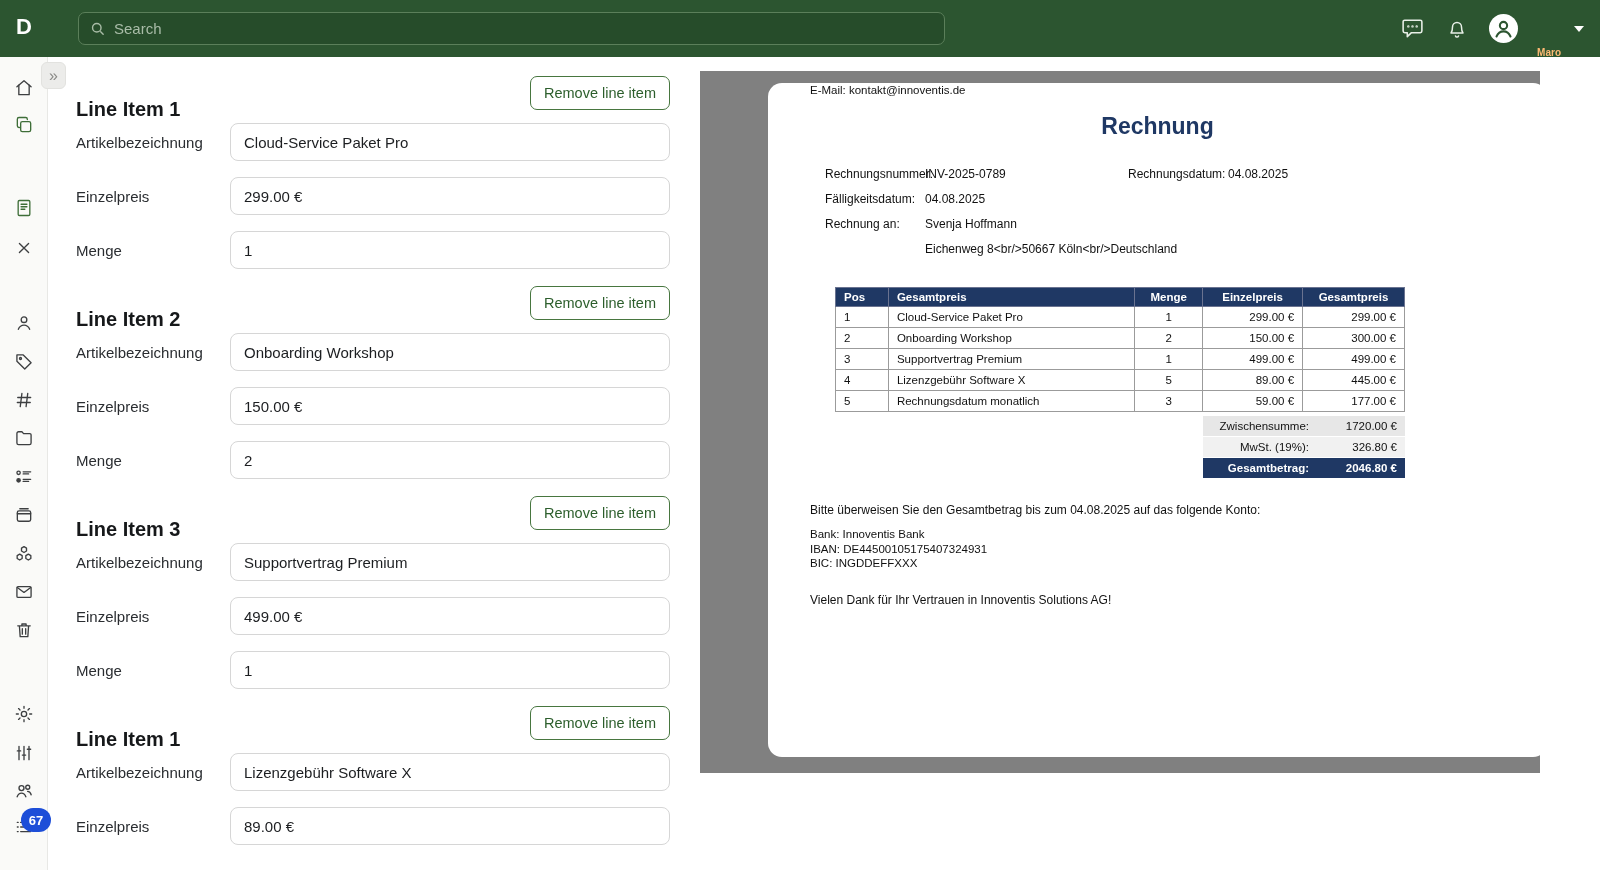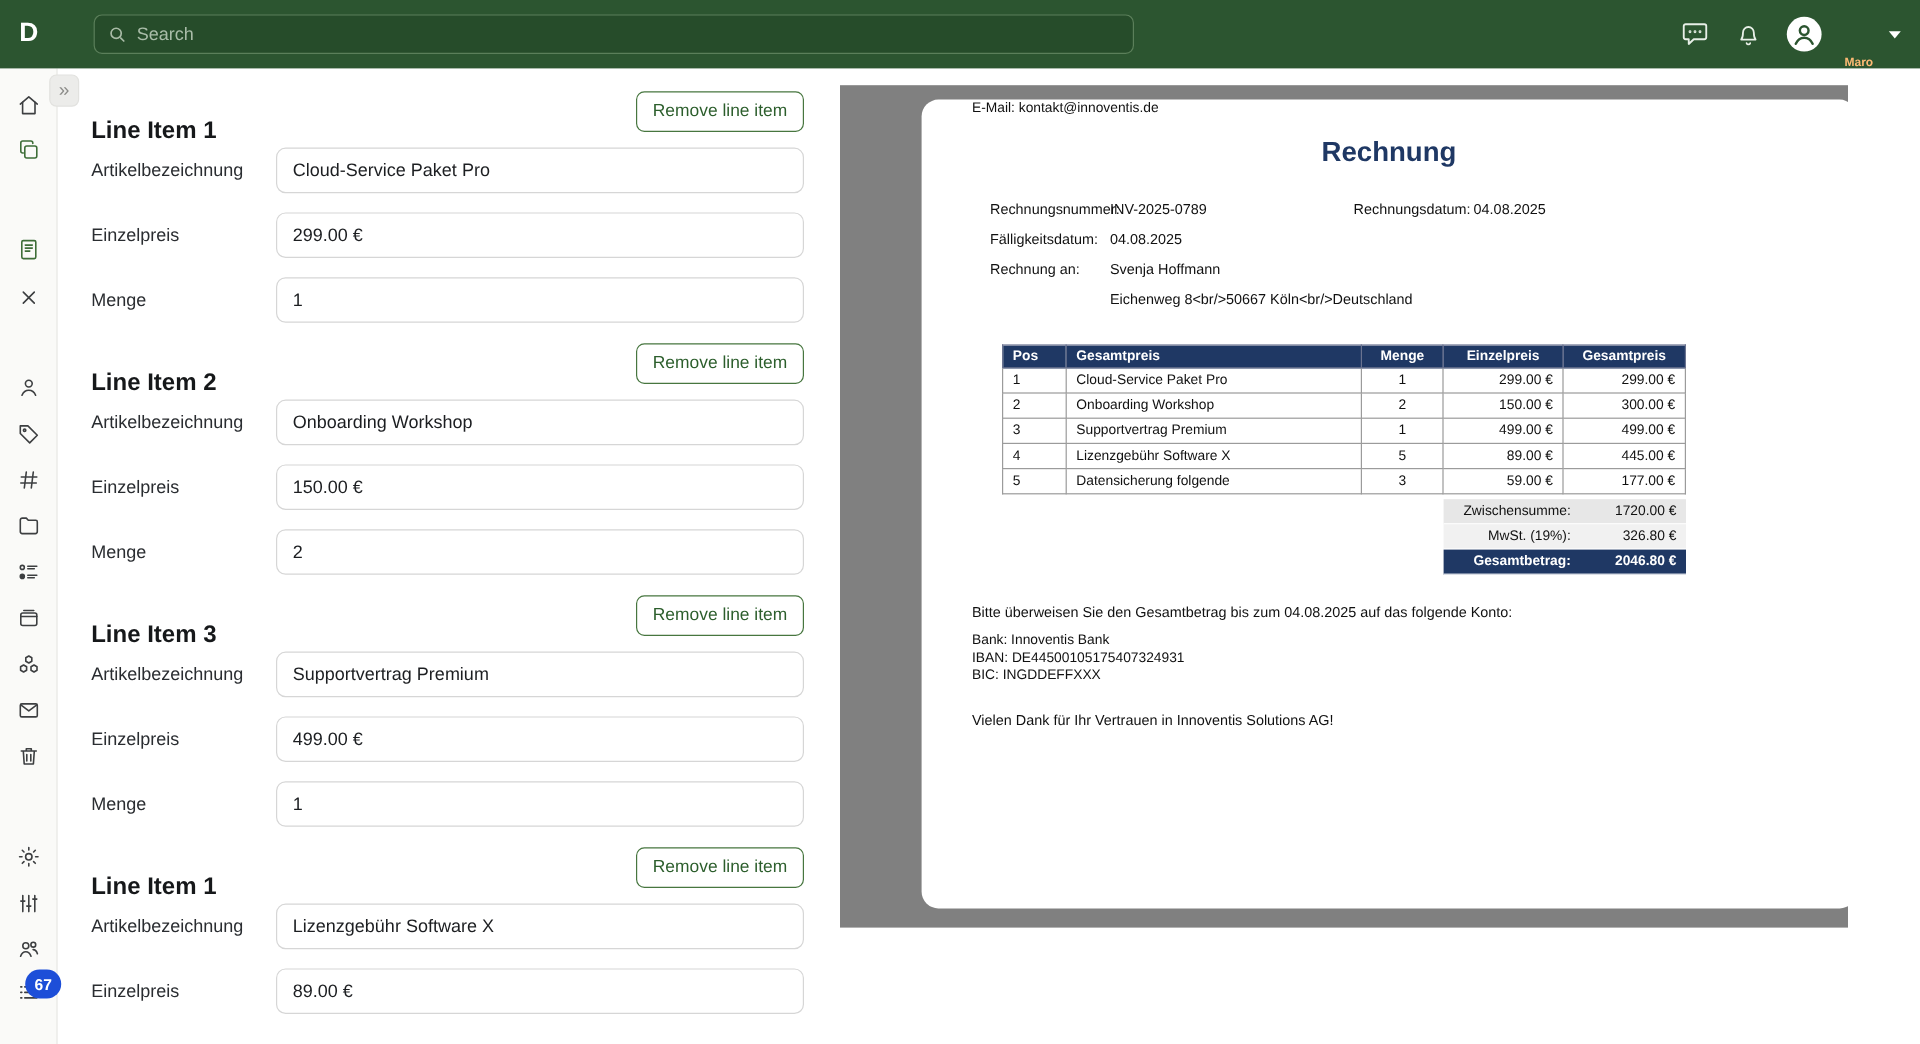--- a/index.html
+++ b/index.html
@@ -361,21 +361,21 @@
           </tr>
           <tr>
             <td>4</td>
             <td>Lizenzgebühr Software X</td>
             <td class="c">5</td>
             <td class="r">89.00 €</td>
             <td class="r">445.00 €</td>
           </tr>
           <tr>
             <td>5</td>
-            <td>Datensicherung folgende</td>
+            <td>Rechnungsdatum monatlich</td>
             <td class="c">3</td>
             <td class="r">59.00 €</td>
             <td class="r">177.00 €</td>
           </tr>
         </tbody>
       </table>
 
       <div class="summary">
         <div class="sum-row">
           <span class="sum-label">Zwischensumme:</span>

